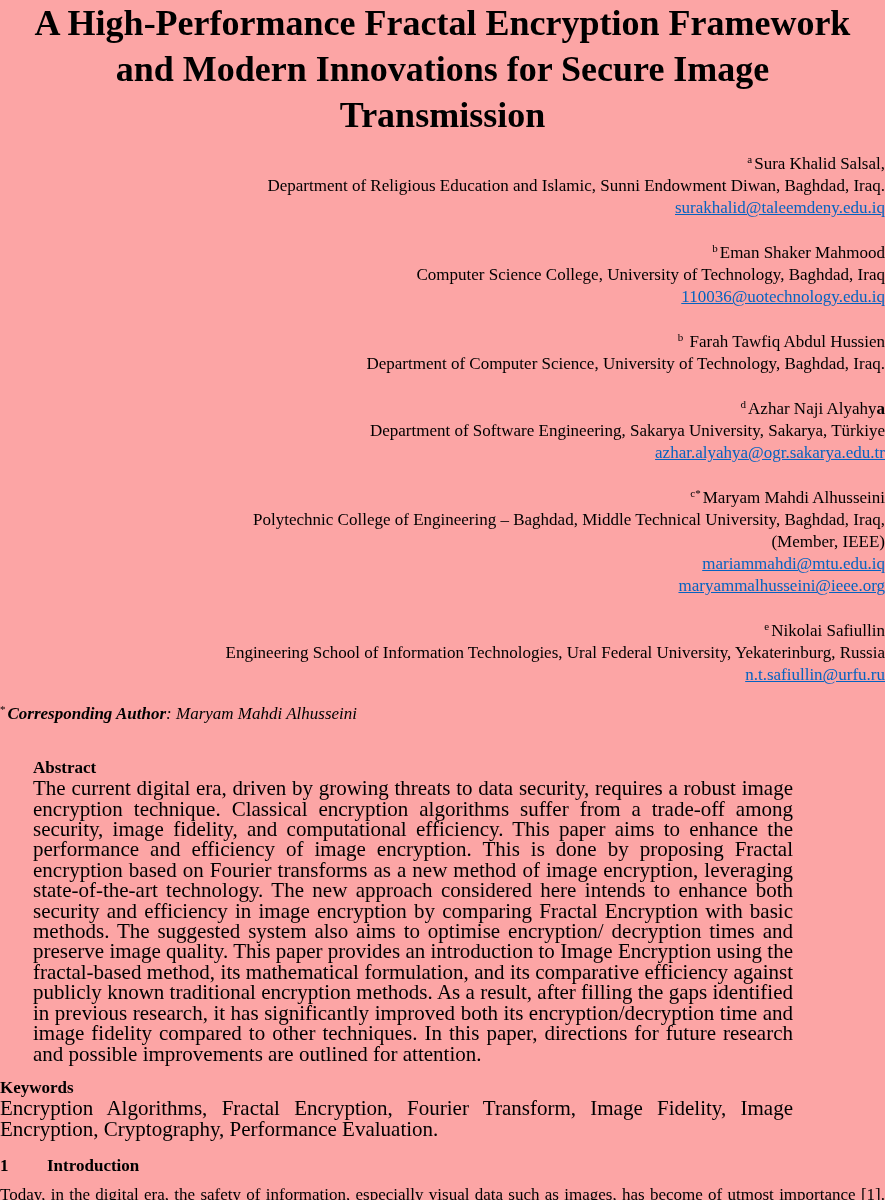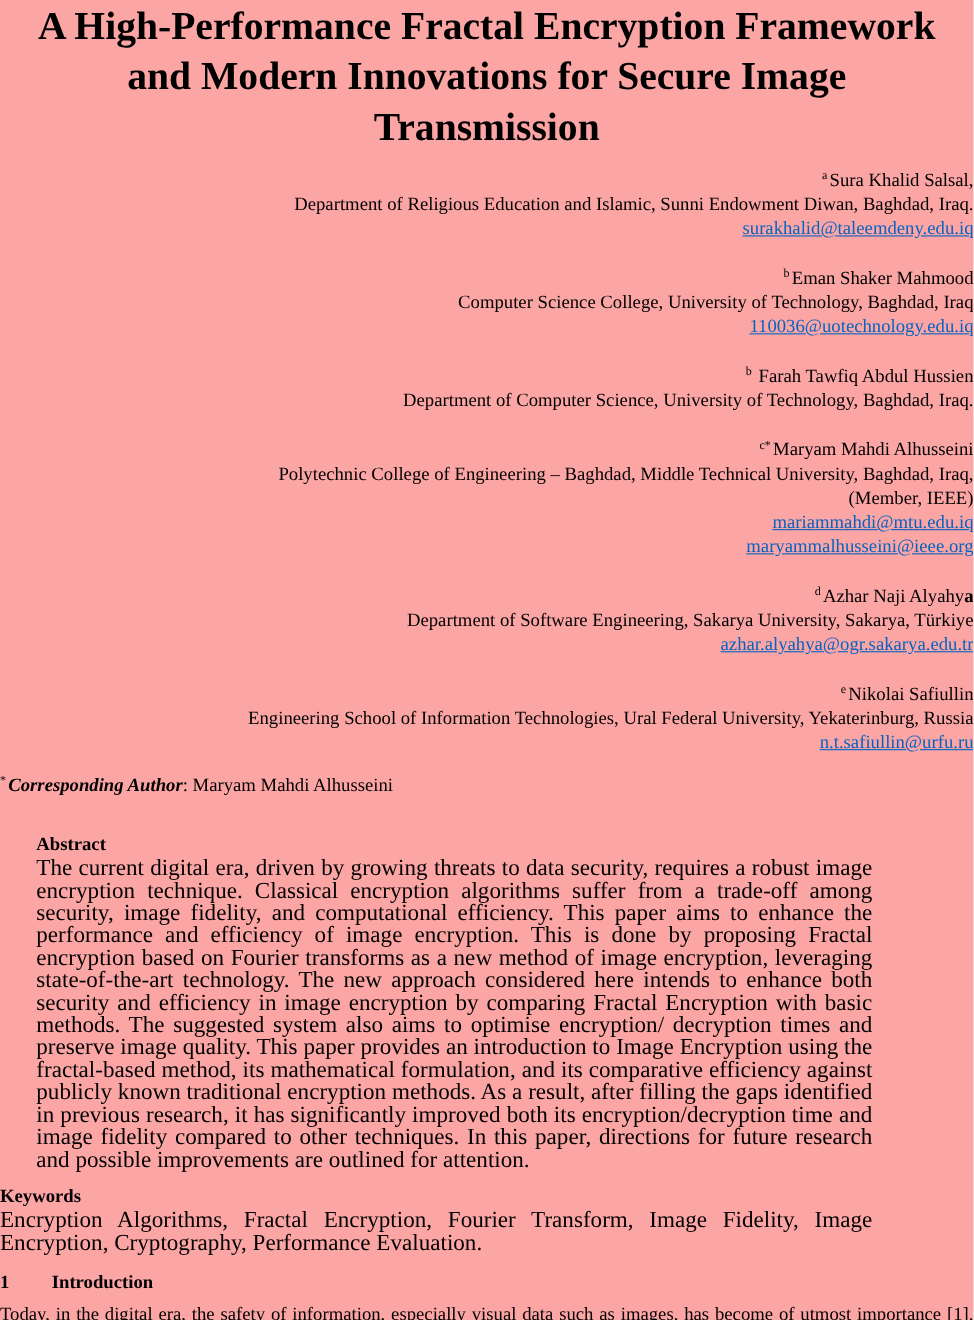--- a/index.html
+++ b/index.html
@@ -17,21 +17,21 @@
   .authors { margin-top: 15px; text-align: center; font-size: 17px; line-height: 22px; }
   .author-block { margin-bottom: 23px; text-align: right; }
   .author-block:last-child { margin-bottom: 0; }
   .author-line, .affil-line, .email-line { margin: 0; }
   sup.marker { font-size: 11px; line-height: 0; margin-right: 2px; }
   a.email {
     color: var(--link-color); text-decoration: underline; cursor: pointer;
   }
   .corresponding { margin-top: 17px; font-size: 17px; line-height: 22px; text-align: left; }
   .corresponding .label { font-weight: bold; font-style: italic; }
-  .corresponding .rest { }
+  .corresponding .rest { font-style: italic; }
   .corresponding sup.marker { font-style: normal; }
   .abstract { margin-top: 32px; width: 793px; padding-left: 33px; }
   .section-heading { font-size: 17px; font-weight: bold; line-height: 21px; margin: 0; }
   .body-text {
     font-size: 21px; line-height: 20.4px; text-align: justify; margin: 0;
   }
   .keywords { margin-top: 13px; width: 793px; }
   .keywords .body-text { font-size: 21px; line-height: 21px; }
   .intro { margin-top: 13px; }
   .intro-heading { font-size: 17px; font-weight: bold; line-height: 26px; margin: 0 0 5px 0; }
@@ -58,31 +58,31 @@
       <p class="affil-line">Computer Science College, University of Technology, Baghdad, Iraq</p>
       <p class="email-line"><a class="email">110036@uotechnology.edu.iq</a></p>
     </div>
 
     <div class="author-block">
       <p class="author-line"><sup class="marker">b</sup> <span>Farah Tawfiq Abdul Hussien</span></p>
       <p class="affil-line">Department of Computer Science, University of Technology, Baghdad, Iraq.</p>
     </div>
 
     <div class="author-block">
+      <p class="author-line"><sup class="marker">d</sup><span>Azhar Naji Alyahy</span><b>a</b></p>
+      <p class="affil-line">Department of Software Engineering, Sakarya University, Sakarya, Türkiye</p>
+      <p class="email-line"><a class="email">azhar.alyahya@ogr.sakarya.edu.tr</a></p>
+    </div>
+
+    <div class="author-block">
       <p class="author-line"><sup class="marker">c*</sup><span>Maryam Mahdi Alhusseini</span></p>
       <p class="affil-line">Polytechnic College of Engineering – Baghdad, Middle Technical University, Baghdad, Iraq,</p>
       <p class="affil-line">(Member, IEEE)</p>
       <p class="email-line"><a class="email">mariammahdi@mtu.edu.iq</a></p>
       <p class="email-line"><a class="email">maryammalhusseini@ieee.org</a></p>
-    </div>
-
-    <div class="author-block">
-      <p class="author-line"><sup class="marker">d</sup><span>Azhar Naji Alyahy</span><b>a</b></p>
-      <p class="affil-line">Department of Software Engineering, Sakarya University, Sakarya, Türkiye</p>
-      <p class="email-line"><a class="email">azhar.alyahya@ogr.sakarya.edu.tr</a></p>
     </div>
 
     <div class="author-block">
       <p class="author-line"><sup class="marker">e</sup><span>Nikolai Safiullin</span></p>
       <p class="affil-line">Engineering School of Information Technologies, Ural Federal University, Yekaterinburg, Russia</p>
       <p class="email-line"><a class="email">n.t.safiullin@urfu.ru</a></p>
     </div>
 
   </div>
 

